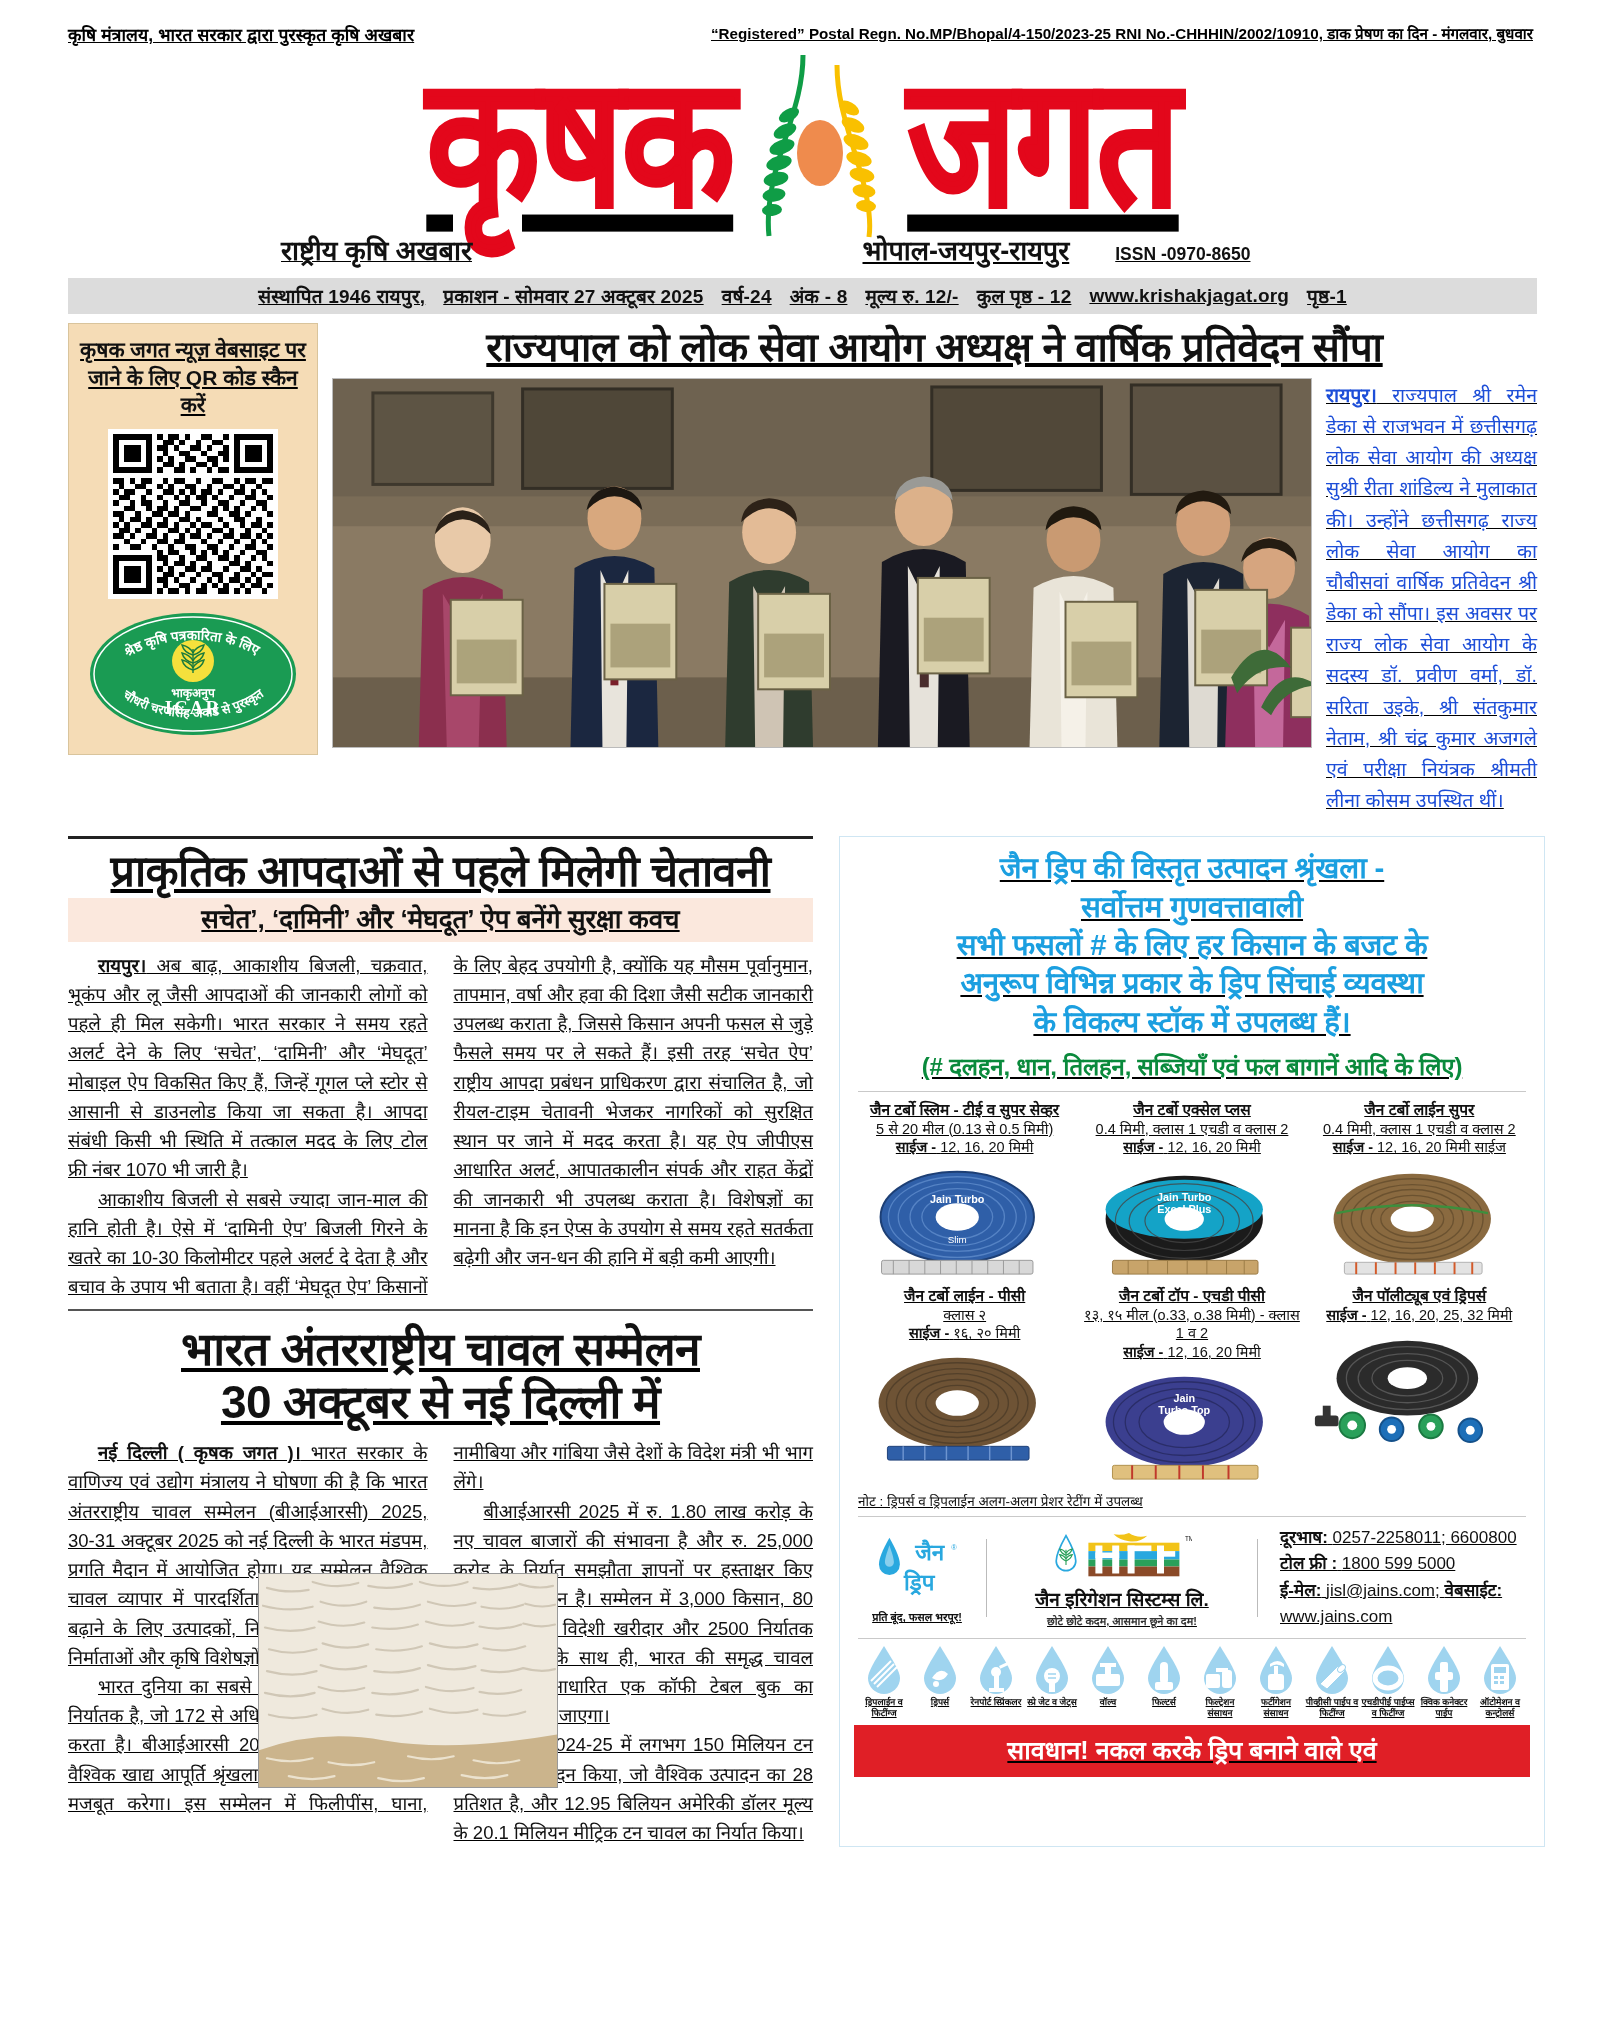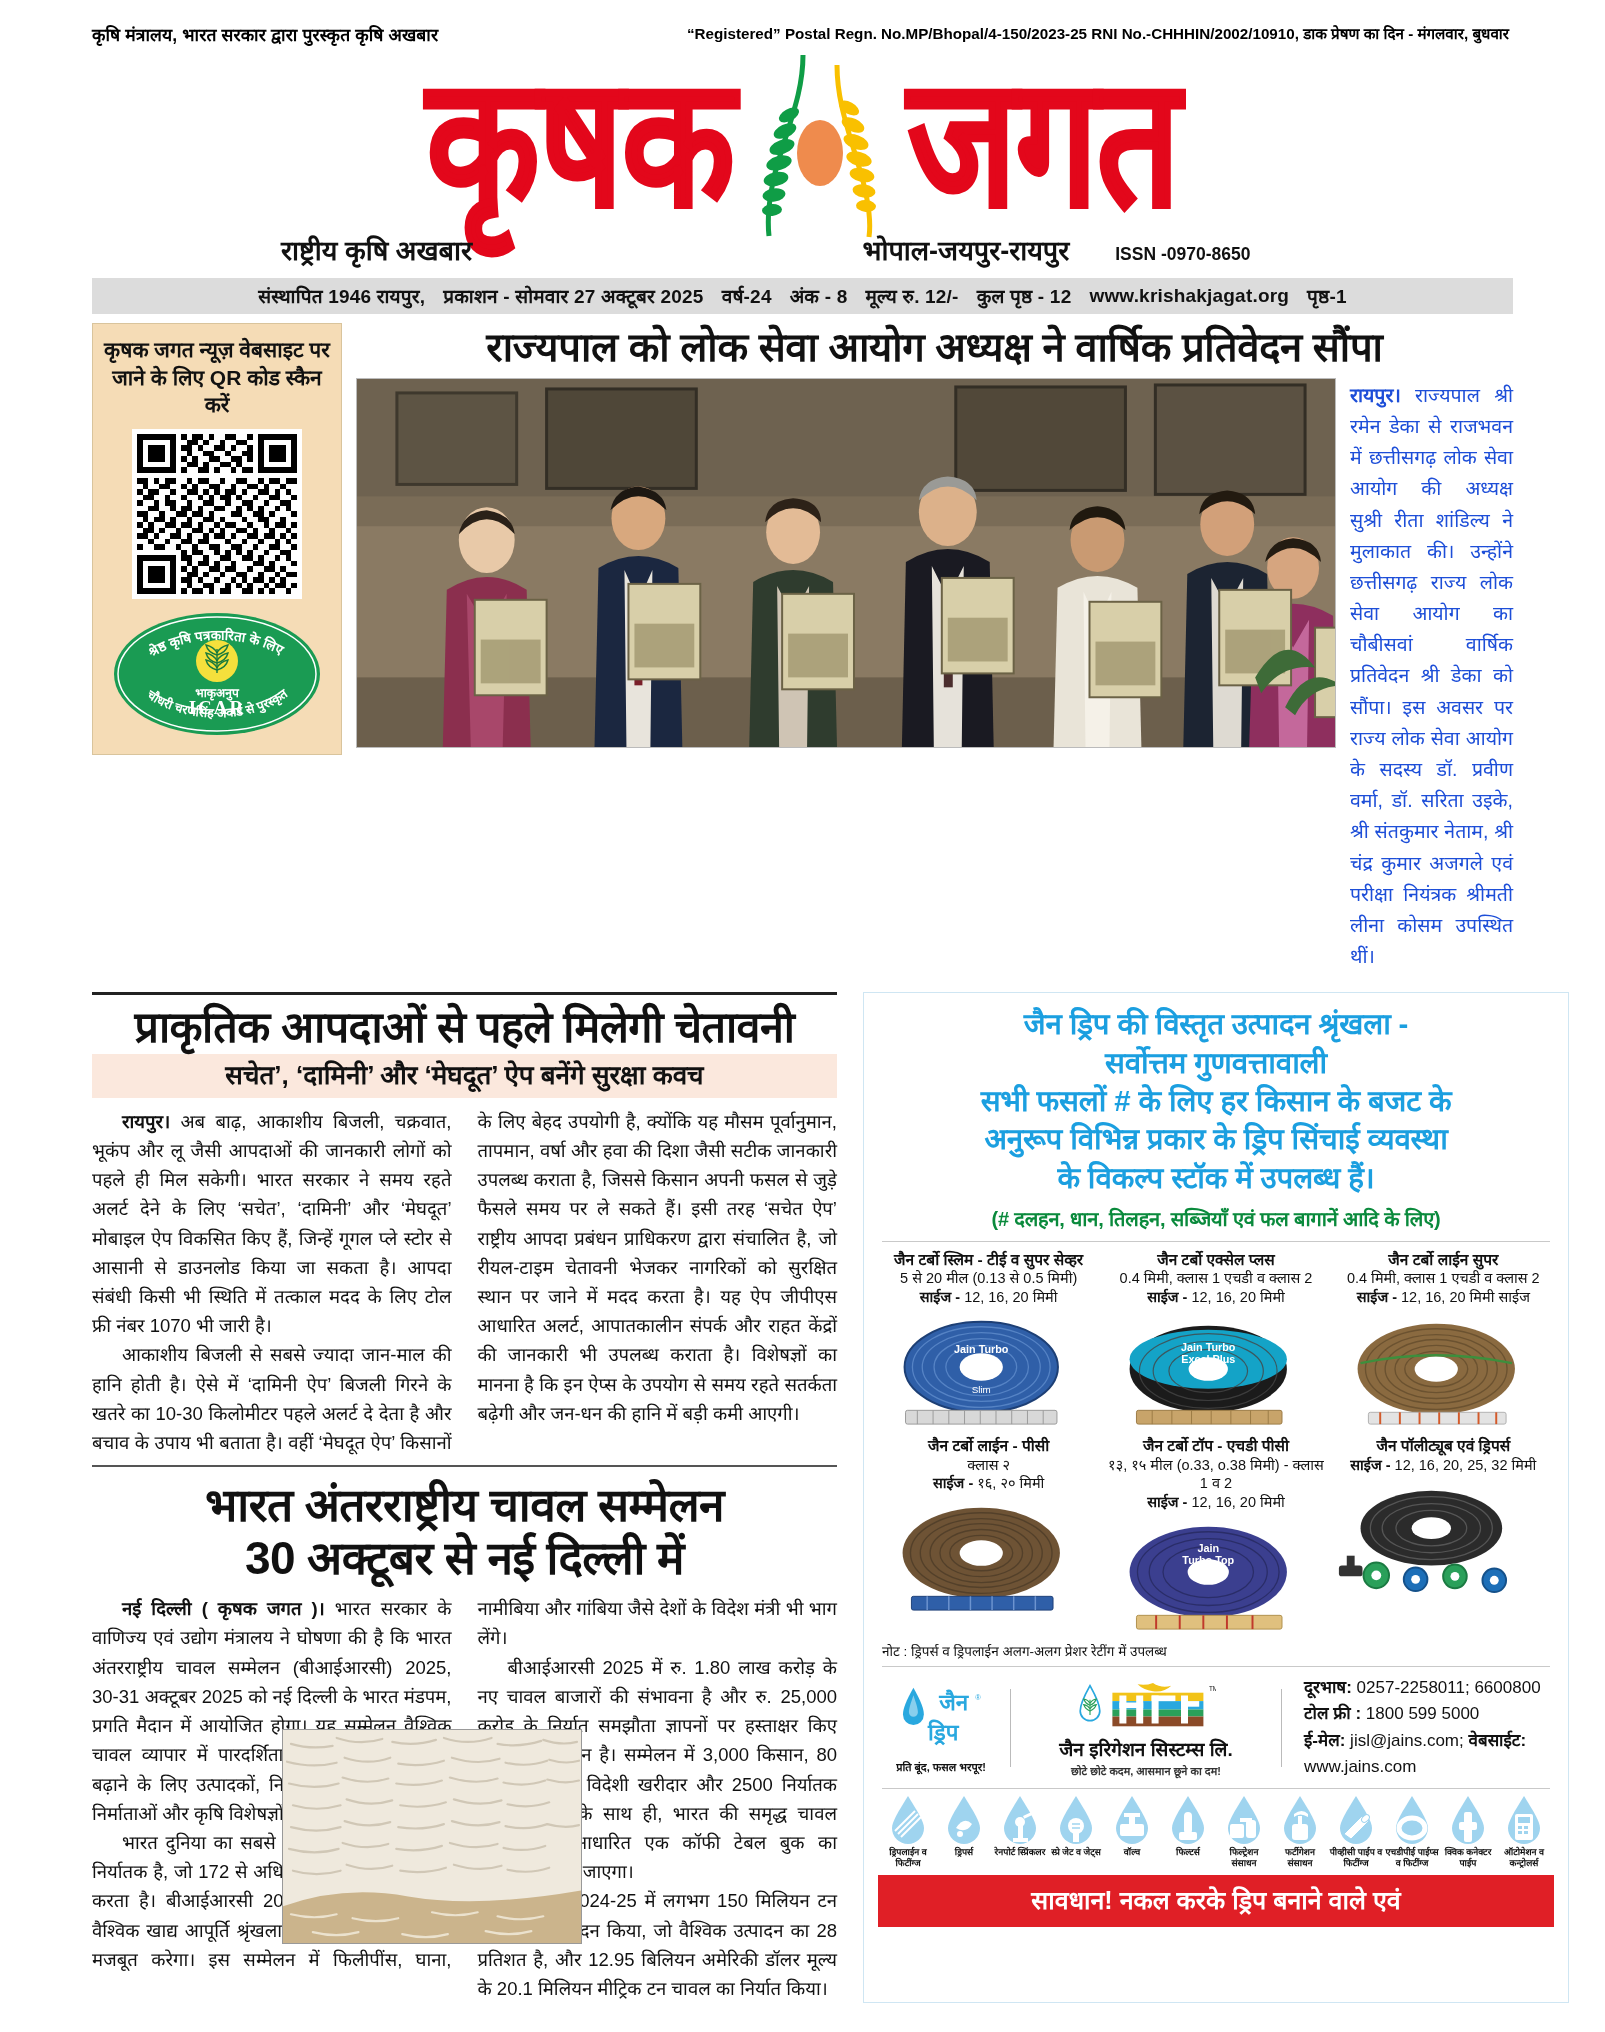--- a/index.html
+++ b/index.html
@@ -4,21 +4,21 @@
 <title>Krishak Jagat</title>
 <style>
   * { box-sizing: border-box; margin: 0; padding: 0; }
   html, body {
     width: 1605px;
     background: #fff;
     font-family: "Liberation Sans", "DejaVu Sans", sans-serif;
   }
   body { width: 1605px; height: 2032px; overflow: hidden; position: relative; }
 
-  .page { width: 1605px; height: 2032px; padding: 0 92px; position: relative; }
+  .page { width: 1605px; height: 2032px; padding: 0 68px; position: relative; text-decoration: underline; }
 
   
   .topline {
     display: flex; align-items: flex-start; justify-content: space-between;
     padding-top: 22px; gap: 20px;
   }
   .topline-left {
     font-size: 17.5px; font-weight: 700; letter-spacing: .1px;
     white-space: nowrap; color: #000;
   }
@@ -138,21 +138,21 @@
   }
   .rice-photo svg { width: 100%; height: 100%; display: block; }
 
   
   .ad { padding: 12px 14px 10px; display: flex; flex-direction: column; height: 100%; }
   .ad-head {
     text-align: center; color: #1b9fe0; font-weight: 700; font-size: 29.5px;
     line-height: 1.30; letter-spacing: -.2px;
   }
   .ad-sub {
-    text-align: center; color: #0a8a3c; font-weight: 700; font-size: 20px;
+    text-align: center; color: #0a8a3c; font-weight: 700; font-size: 24px;
     margin-top: 8px; letter-spacing: -.2px;
   }
   .ad-rule { border-top: 1px solid #c9c9c9; margin: 9px 4px 8px; }
 
   .prod-grid { display: grid; grid-template-columns: repeat(3, 1fr); gap: 4px 6px; }
   .prod { text-align: center; }
   .prod-name { font-size: 15.5px; font-weight: 700; color: #111; line-height: 1.25; }
   .prod-spec { font-size: 14.5px; color: #111; line-height: 1.3; }
   .prod-size { font-size: 14.5px; color: #111; line-height: 1.3; }
   .prod-size b { font-weight: 700; }

